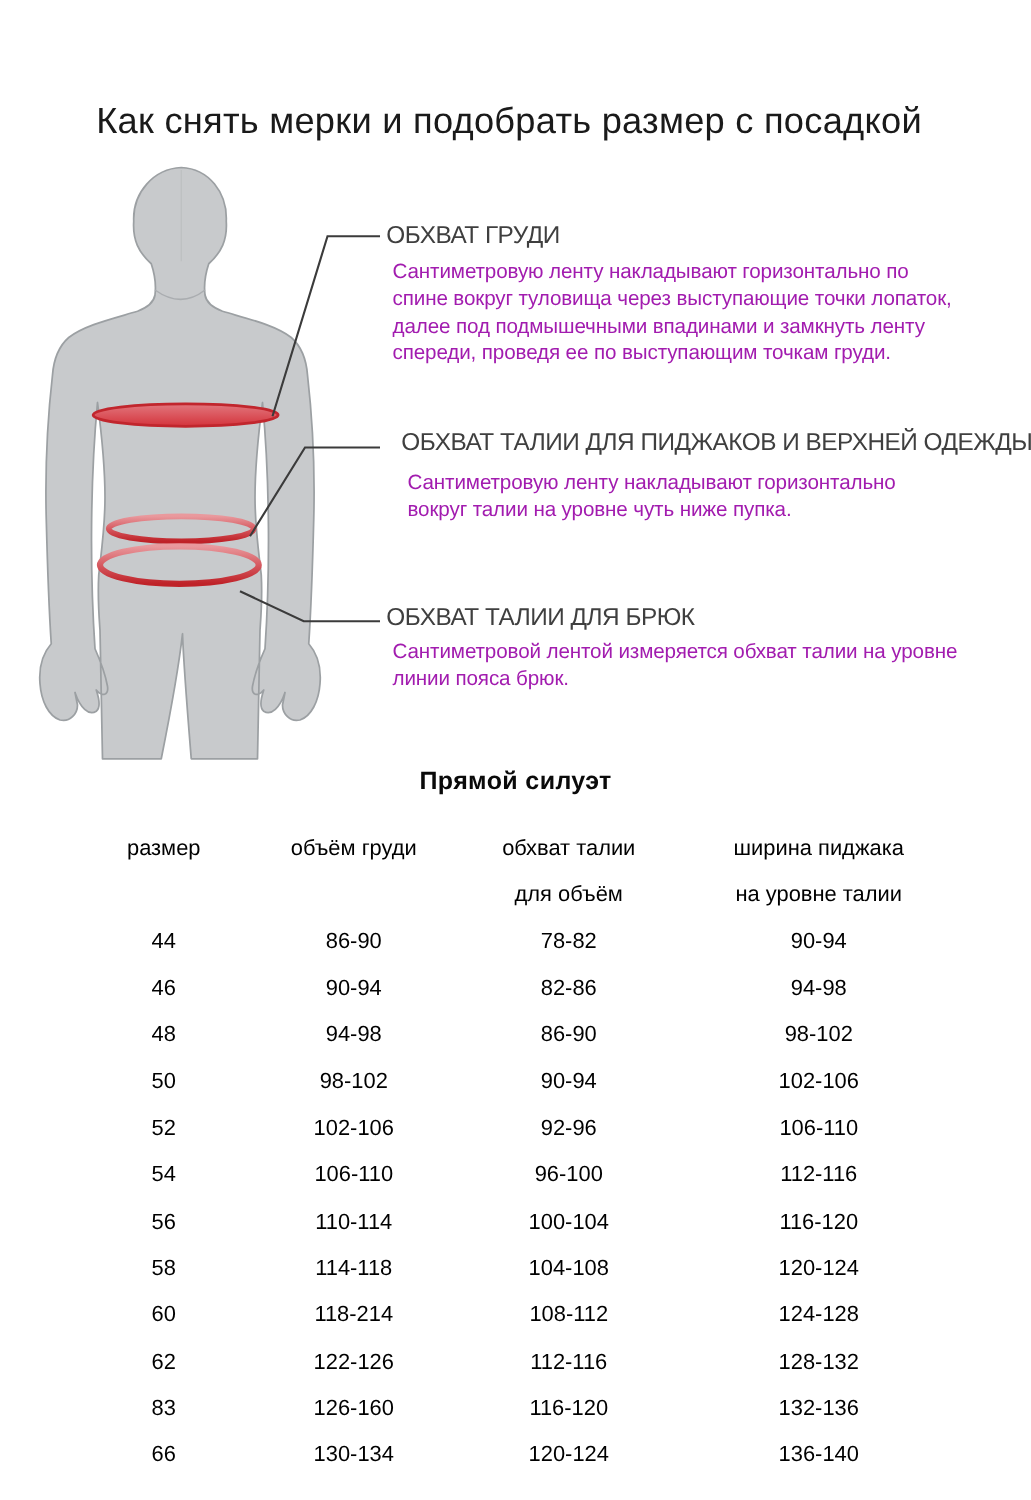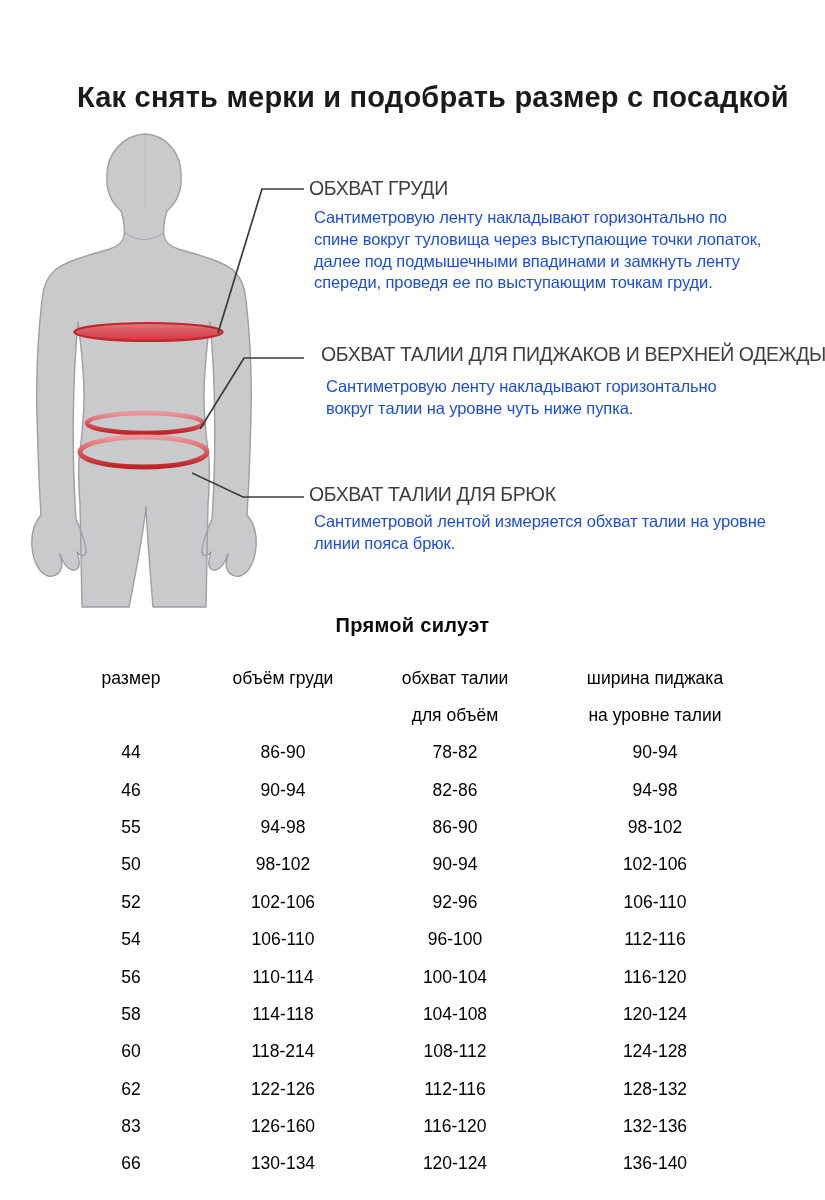--- a/index.html
+++ b/index.html
@@ -2,30 +2,30 @@
 <html><head>
 <meta charset="utf-8">
 <style>
   html,body{margin:0;padding:0;background:#fff;}
   .canvas{
     position:relative;width:825px;height:1200px;background:#ffffff;
     font-family:"Liberation Sans",sans-serif;color:#000;overflow:hidden;
   }
   .page-title{
     position:absolute;left:77px;top:80px;font-size:29px;line-height:34px;
-    color:#1a1a1a;white-space:nowrap;letter-spacing:0.2px;font-weight:bold;
+    color:#1a1a1a;white-space:nowrap;letter-spacing:0.2px;
   }
   .fig{position:absolute;left:0;top:130px;width:320px;height:480px;}
   .ann{position:absolute;left:309px;}
   .ann-head{
     font-size:19.5px;line-height:23px;color:#3f3f3f;
     letter-spacing:-0.4px;white-space:nowrap;
   }
   .ann-body{
-    font-size:16.5px;line-height:21.8px;color:#1d4ed8;
+    font-size:16.5px;line-height:21.8px;color:#a21caf;
     padding-left:5px;letter-spacing:-0.1px;
   }
   .ann1{top:177px;}  .ann1 .ann-body{margin-top:7px;width:458px;}
   .ann2{top:343px;margin-left:12px;}  .ann2 .ann-body{margin-top:10px;width:400px;}
   .ann3{top:483px;}  .ann3 .ann-body{margin-top:5px;width:465px;}
   .tbl-title{
     position:absolute;left:0;top:614px;width:825px;text-align:center;
     font-size:20px;font-weight:bold;letter-spacing:0.3px;color:#0a0a0a;
   }
   .tbl{position:absolute;left:61px;top:660px;font-size:17.5px;color:#000;}
@@ -132,21 +132,21 @@
           <div class="tcell">78-82</div>
           <div class="tcell">90-94</div>
         </div>
         <div class="trow">
           <div class="tcell">46</div>
           <div class="tcell">90-94</div>
           <div class="tcell">82-86</div>
           <div class="tcell">94-98</div>
         </div>
         <div class="trow">
-          <div class="tcell">55</div>
+          <div class="tcell">48</div>
           <div class="tcell">94-98</div>
           <div class="tcell">86-90</div>
           <div class="tcell">98-102</div>
         </div>
         <div class="trow">
           <div class="tcell">50</div>
           <div class="tcell">98-102</div>
           <div class="tcell">90-94</div>
           <div class="tcell">102-106</div>
         </div>

